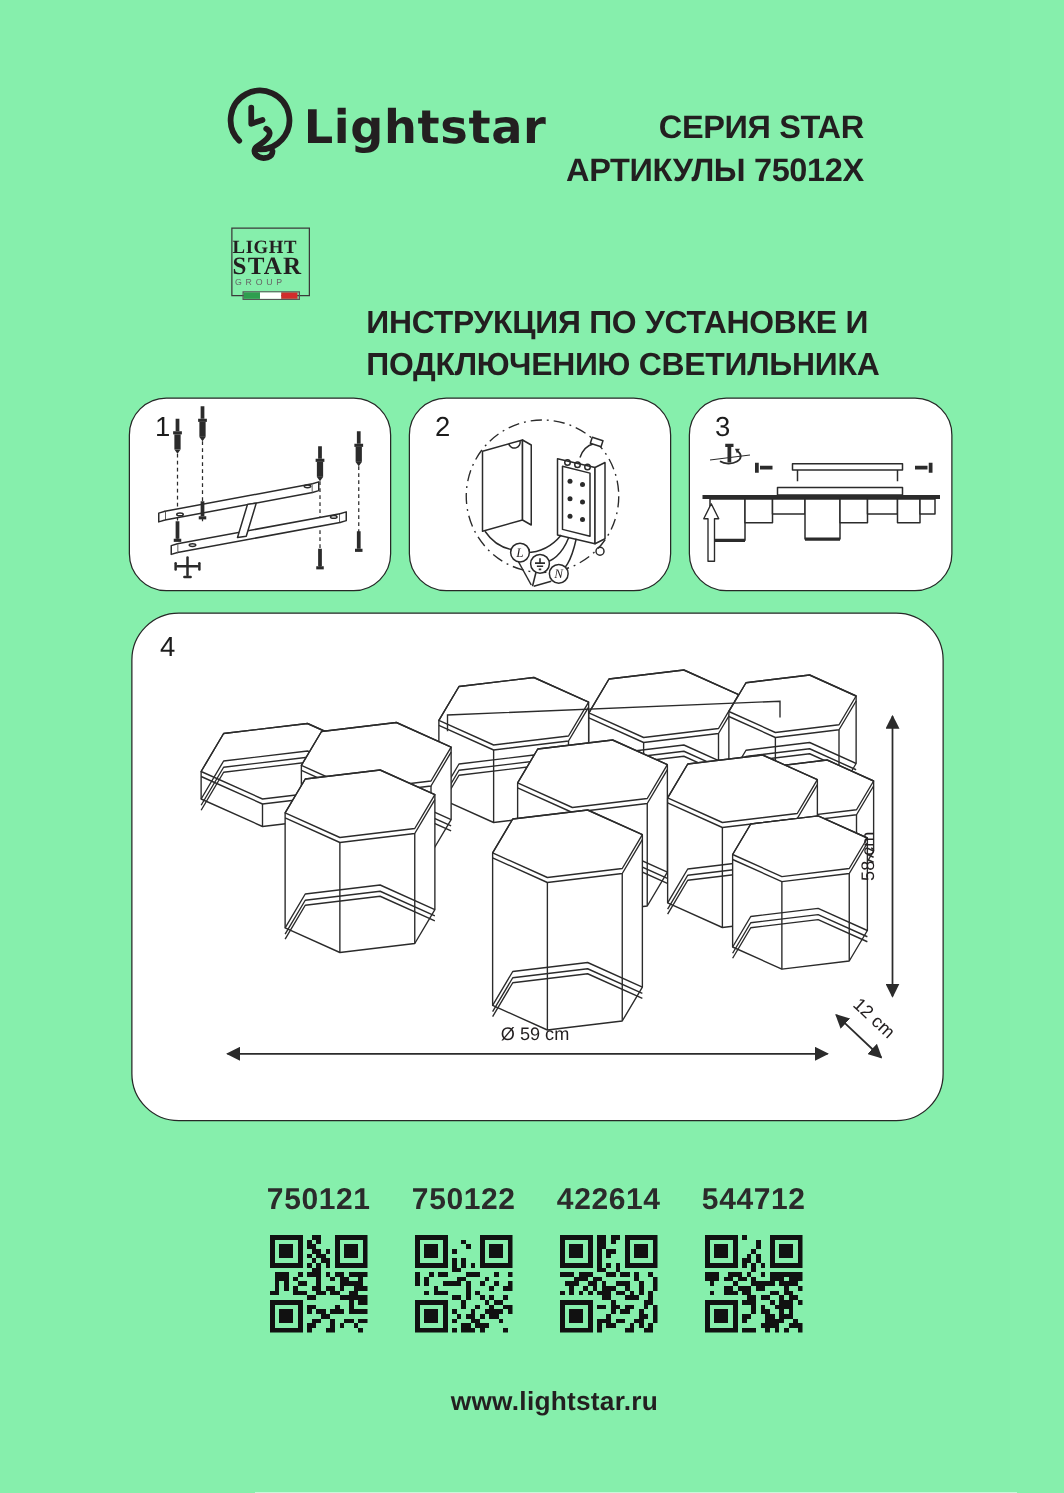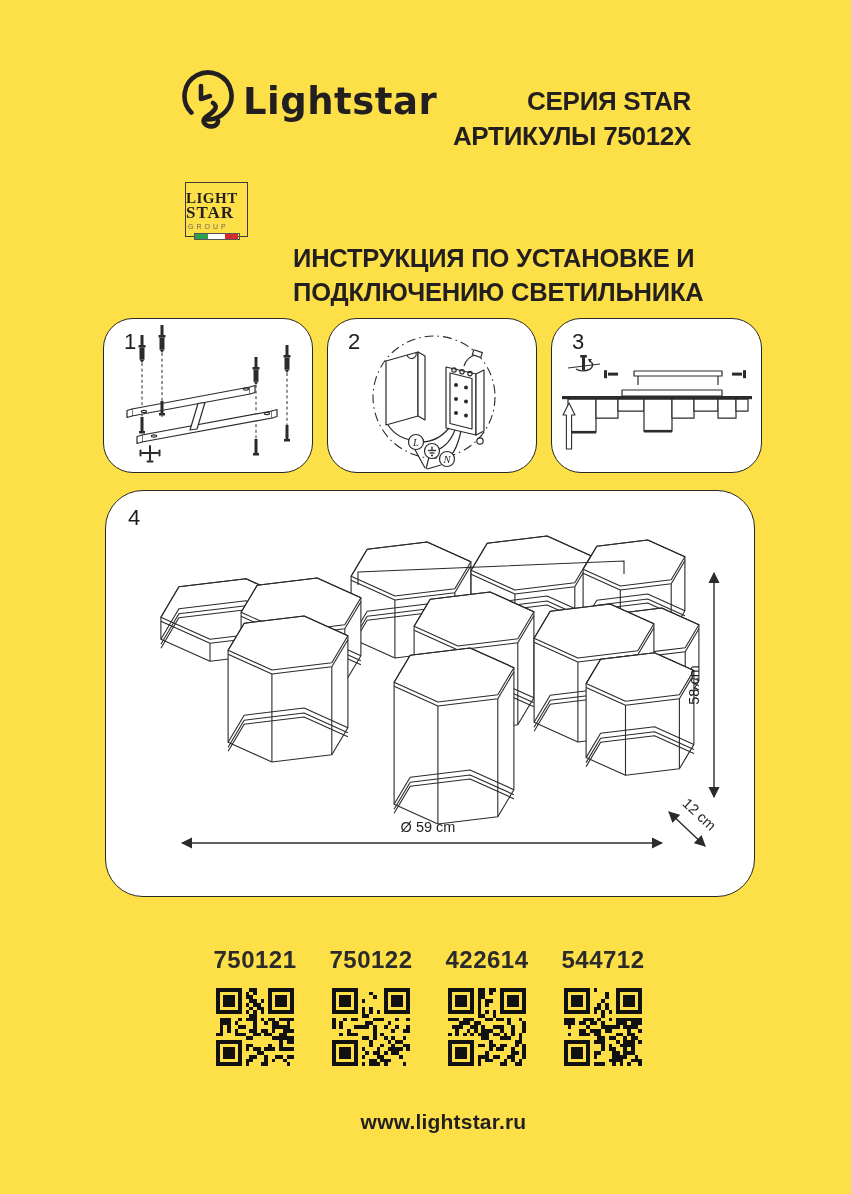--- a/index.html
+++ b/index.html
@@ -1,20 +1,20 @@
 <!DOCTYPE html>
 <html style="--ink: #231f20; --line: #2b2b2b;"><head>
 <meta charset="utf-8">
 <style>
   :root{
     --ink:#231f20; --line:#2b2b2b;
   }
   html,body{margin:0;padding:0;background:#ffffff;}
   .page{
-    position:relative; width:851px; height:1194px; background:#fde047;
+    position:relative; width:851px; height:1194px; background:#86efac;
     font-family:"Liberation Sans", sans-serif; color:var(--ink);
     overflow:hidden; margin:0 auto;
   }
   
   .logo-icon{position:absolute; left:181px; top:67px;}
   .wordmark{
     position:absolute; left:243px; top:80px;
     font-family:"DejaVu Sans", sans-serif;
     font-size:37px; font-weight:bold; letter-spacing:0.5px; color:var(--ink);
   }
@@ -22,21 +22,21 @@
     position:absolute; right:160px; top:84px; text-align:right;
     font-size:26px; font-weight:bold; line-height:35px; letter-spacing:-0.3px;
   }
   
   .group-logo{
     position:absolute; left:185px; top:182px; width:63px; height:55px;
     border:1.5px solid #3a3a3a; box-sizing:border-box; text-align:left;
     font-family:"Liberation Serif", serif; padding-top:8px;
   }
   .group-logo .l1{font-size:15px; font-weight:bold; line-height:14px; letter-spacing:0.5px;}
-  .group-logo .l2{font-size:17px; font-weight:bold; line-height:16px; letter-spacing:1px;}
+  .group-logo .l2{font-size:20px; font-weight:bold; line-height:16px; letter-spacing:1px;}
   .group-logo .l3{
     font-family:"Liberation Sans", sans-serif; font-size:7px; letter-spacing:3px;
     color:#666; margin-top:2px; margin-left:2px;
   }
   .flag{display:flex; width:46px; height:7px; margin:3px auto 0; border:1px solid #555; box-sizing:border-box;}
   .flag .g{flex:1; background:#2e9e4f;}
   .flag .w{flex:1.3; background:#fff;}
   .flag .r{flex:1; background:#d22c2c;}
   
   .doc-title{

